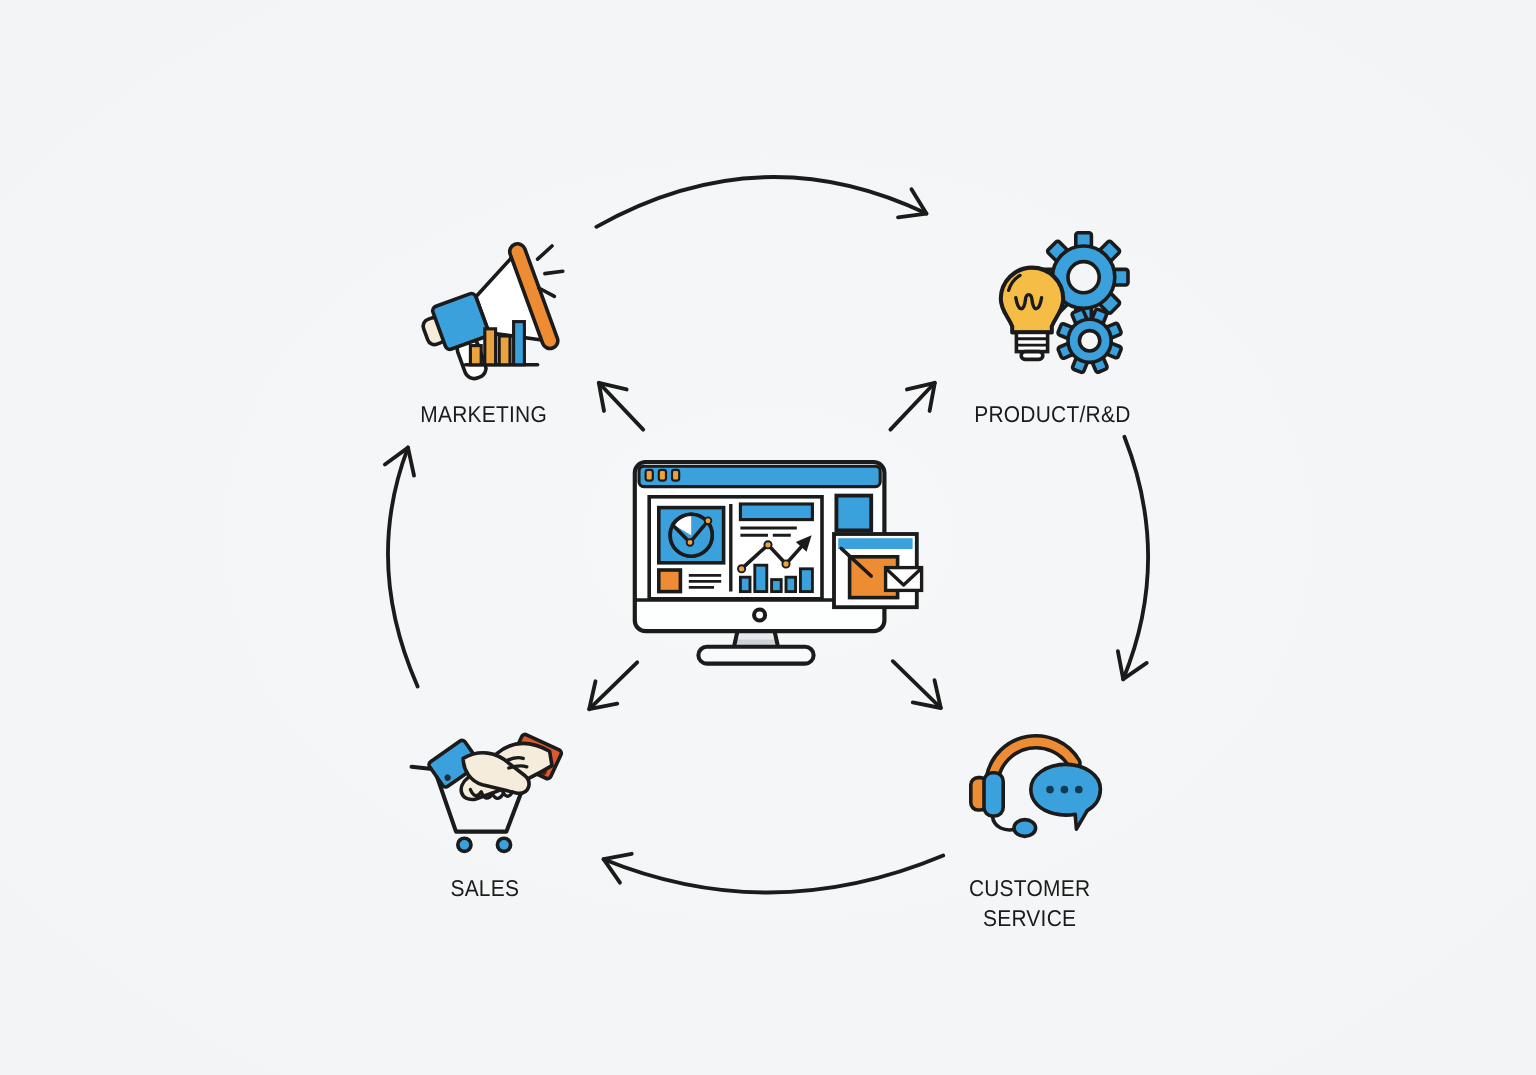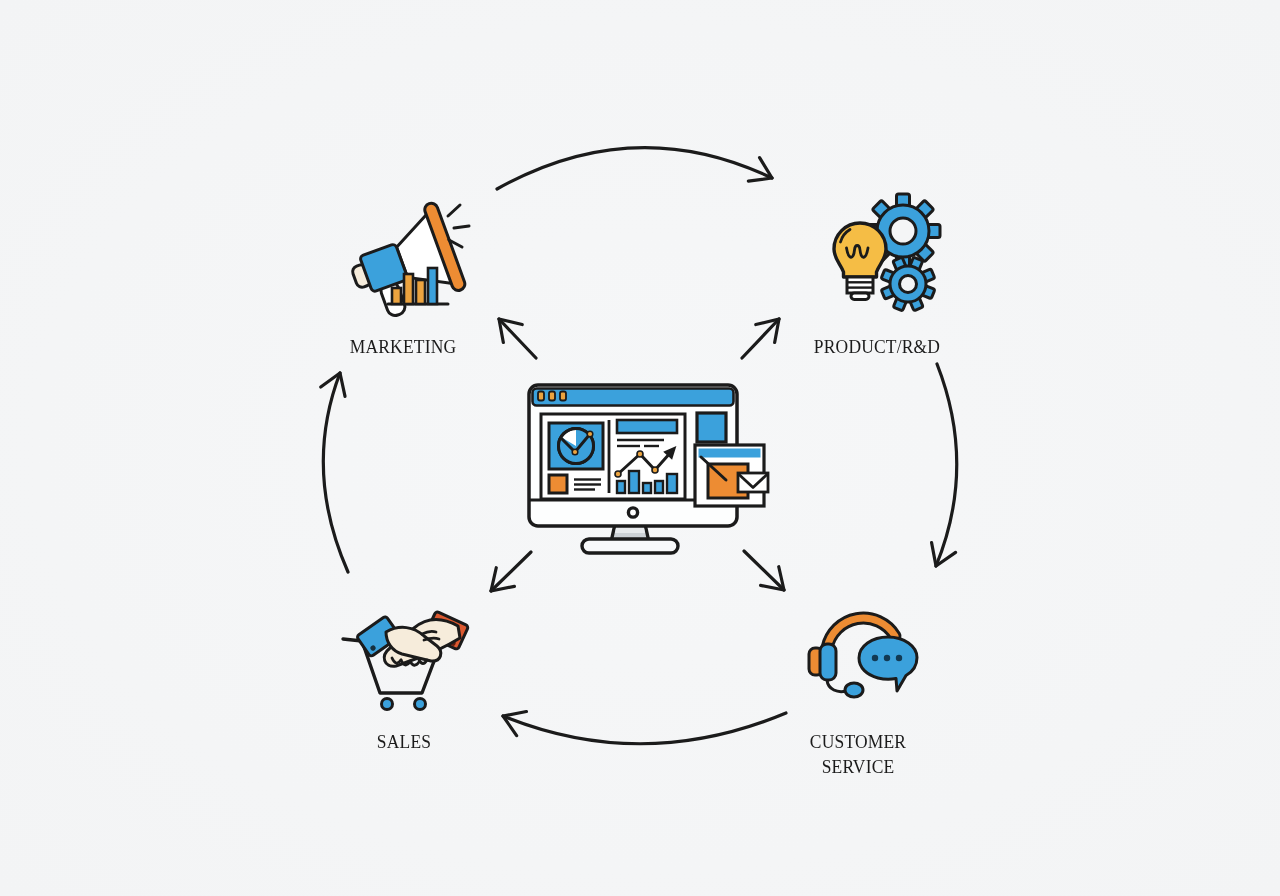--- a/index.html
+++ b/index.html
@@ -1,21 +1,21 @@
 <!DOCTYPE html>
 <html><head>
 <meta charset="utf-8">
 <style>
   html,body{margin:0;padding:0;}
   .canvas{
     position:relative;
     width:1280px;height:896px;
     background:radial-gradient(ellipse at 50% 50%, #f6f7f8 0%, #f3f4f5 100%);
     overflow:hidden;
-    font-family:Liberation Serif, serif;
+    font-family:Liberation Sans, sans-serif;
   }
   .layer{position:absolute;left:0;top:0;}
   .icon{position:absolute;}
   .node-label{
     position:absolute;
     color:#1b1b1b;
     font-size:19px;
     font-weight:500;
     letter-spacing:0.2px;
     text-align:center;

